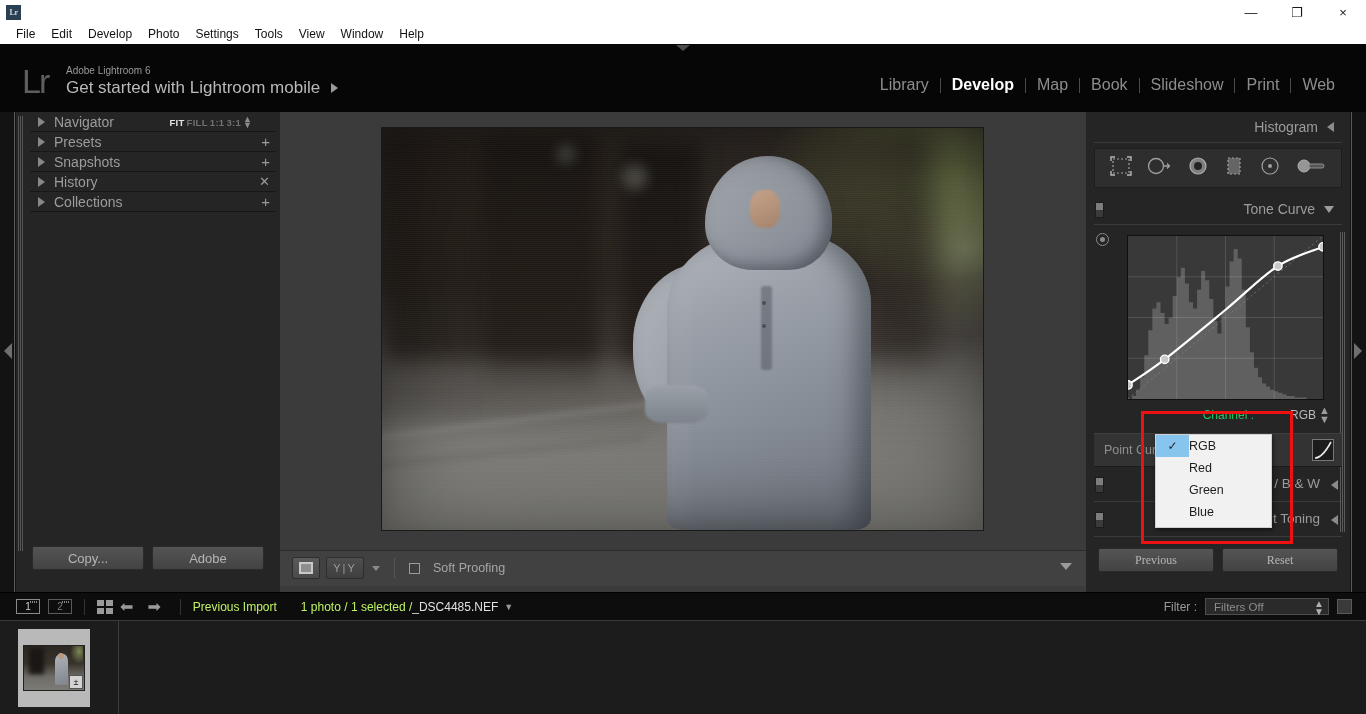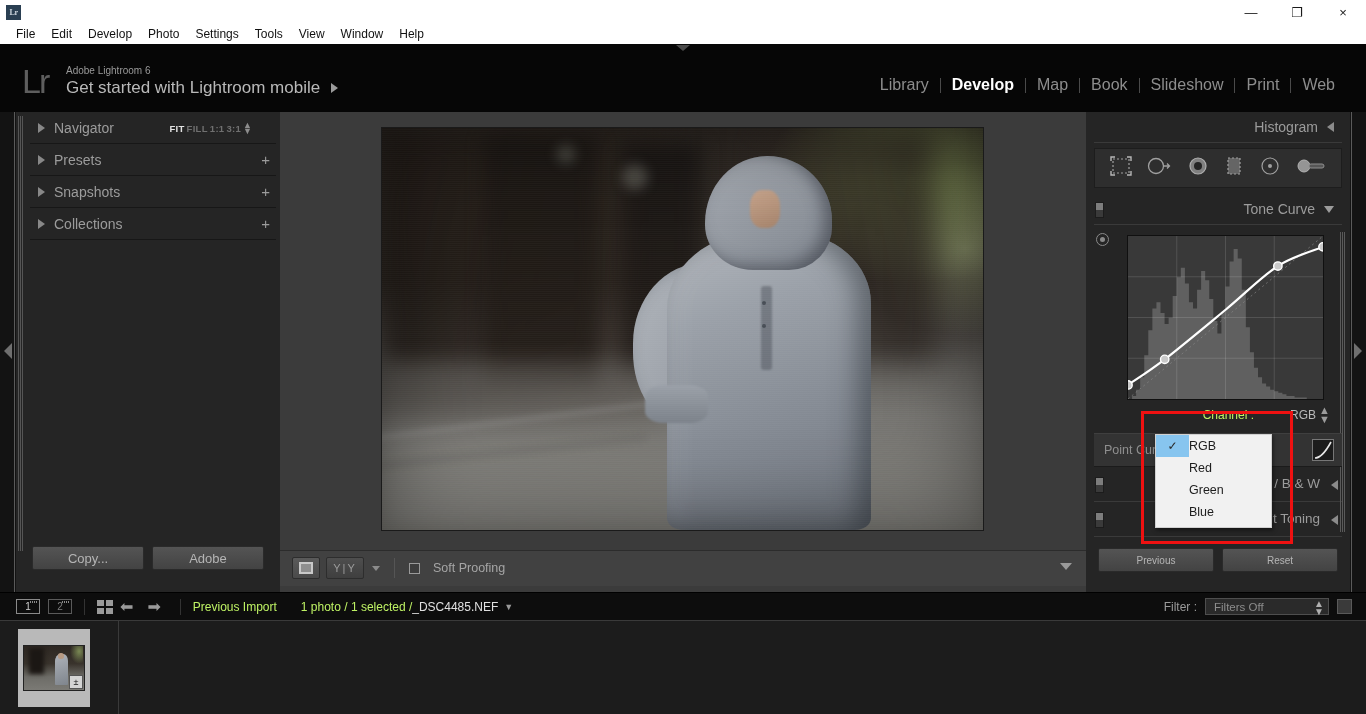--- a/index.html
+++ b/index.html
@@ -63,21 +63,21 @@
   .edge-tri-r { position:absolute; right:4px; top:343px; width:0;height:0;
     border-top:8px solid transparent; border-bottom:8px solid transparent; border-left:8px solid #6f6f6f; }
   .edge-line-l { position:absolute; left:14px; top:112px; width:1px; height:480px; background:#5a5a5a; }
   .edge-line-r { position:absolute; right:14px; top:112px; width:1px; height:480px; background:#5a5a5a; }
 
   
   .left-panel { position:absolute; left:16px; top:112px; width:264px; height:480px; background:#252525; }
   .lp-scroll { position:absolute; left:2px; top:4px; width:8px; height:435px; }
   .lp-scroll i { display:block; width:1px; height:100%; background:#555; float:left; margin-right:1px; }
   .panel-row {
-    position:relative; height:32px; display:flex; align-items:center;
+    position:relative; height:20px; display:flex; align-items:center;
     border-bottom:1px solid #323232; margin-left:14px; margin-right:4px;
   }
   .panel-row .hl { position:absolute; left:0; bottom:-1px; width:100%; height:1px; background:#171717; }
   .disc { width:0;height:0; border-top:5px solid transparent; border-bottom:5px solid transparent;
           border-left:7px solid #888; margin-right:9px; margin-left:8px; }
   .panel-label { font-size:14px; color:#9c9c9c; }
   .nav-zoom { position:absolute; right:24px; display:flex; align-items:flex-end; gap:2px; }
   .nz { font-size:9.5px; color:#707070; font-weight:bold; letter-spacing:0.3px; }
   .nz.on { color:#e2e2e2; }
   .nz-updown { font-size:9px; color:#8d8d8d; line-height:6px; }
@@ -206,38 +206,38 @@
   .ht { opacity:.85; }
 
   
   .tc-wrap { position:relative; margin:6px 8px 0 8px; height:172px; }
   .tc-target { position:absolute; left:2px; top:2px; width:13px; height:13px; border:1px solid #8a8a8a;
                border-radius:50%; display:flex;align-items:center;justify-content:center; }
   .tc-target b { width:5px;height:5px;border-radius:50%;background:#8a8a8a;display:block; }
   .tc-graph { position:absolute; left:33px; top:4px; width:197px; height:165px;
               background:#393939; border:1px solid #101010; overflow:hidden; }
   .channel-row { position:relative; height:26px; }
-  .ch-label { position:absolute; right:96px; top:5px; font-size:12px; color:#bef264;margin-left:44px; }
+  .ch-label { position:absolute; right:96px; top:5px; font-size:12px; color:#22c55e;margin-left:44px; }
   .ch-val { position:absolute; right:34px; top:5px; font-size:12px; color:#b9b9b9; }
   .ch-ud { position:absolute; right:20px; top:3px; font-size:11px; color:#9c9c9c; line-height:9px; }
 
   .pc-row { position:relative; height:34px; margin:4px 8px 0 8px; background:#333;
             border-top:1px solid #3f3f3f; border-bottom:1px solid #1b1b1b; }
   .pc-label { position:absolute; left:10px; top:9px; font-size:12.5px; color:#8f8f8f; }
   .pc-icon { position:absolute; right:8px; top:5px; width:22px; height:22px;
              background:#1c1c1c; border:1px solid #777; }
 
   .rp-collapsed { position:relative; height:34px; }
   .rp-coll-title { position:absolute; right:30px; top:9px; font-size:13.5px; color:#9c9c9c; }
   .rp-coll-tri { position:absolute; right:12px; top:13px; }
 
   .rp-buttons { position:absolute; left:12px; bottom:20px; width:240px; display:flex; gap:8px; }
   .rp-btn { flex:1; height:24px; background:linear-gradient(#545454,#434343);
-            border:1px solid #2a2a2a; border-radius:2px; color:#b5b5b5; font-size:10px;
-            display:flex; align-items:center; justify-content:center; }
+            border:1px solid #2a2a2a; border-radius:2px; color:#b5b5b5; font-size:12px;
+            display:flex; align-items:center; justify-content:center;font-family:Liberation Serif, serif; }
 
   
   .redbox { position:absolute; left:1141px; top:411px; width:152px; height:133px;
             border:3px solid #ef1111; z-index:40; pointer-events:none; }
 
   
   .dropdown { position:absolute; left:1155px; top:434px; width:117px; height:94px;
               background:#f1f1f1; border:1px solid #d0d0d0; z-index:45;
               box-shadow:1px 2px 4px rgba(0,0,0,0.5); }
   .dd-item { height:22px; display:flex; align-items:center; font-size:12.5px; color:#1d1d1d; }
@@ -364,20 +364,26 @@
       <span class="hl"></span>
     </div>
 
     <div class="panel-row">
       <span class="disc"></span>
       <span class="panel-label">Snapshots</span>
       <span class="row-plus">+</span>
       <span class="hl"></span>
     </div>
 
+    <div class="panel-row">
+      <span class="disc"></span>
+      <span class="panel-label">History</span>
+      <span class="row-x">✕</span>
+      <span class="hl"></span>
+    </div>
 
     <div class="panel-row">
       <span class="disc"></span>
       <span class="panel-label">Collections</span>
       <span class="row-plus-s">+</span>
       <span class="hl"></span>
     </div>
 
     <div class="lp-buttons">
       <div class="lp-btn">Copy...</div>

